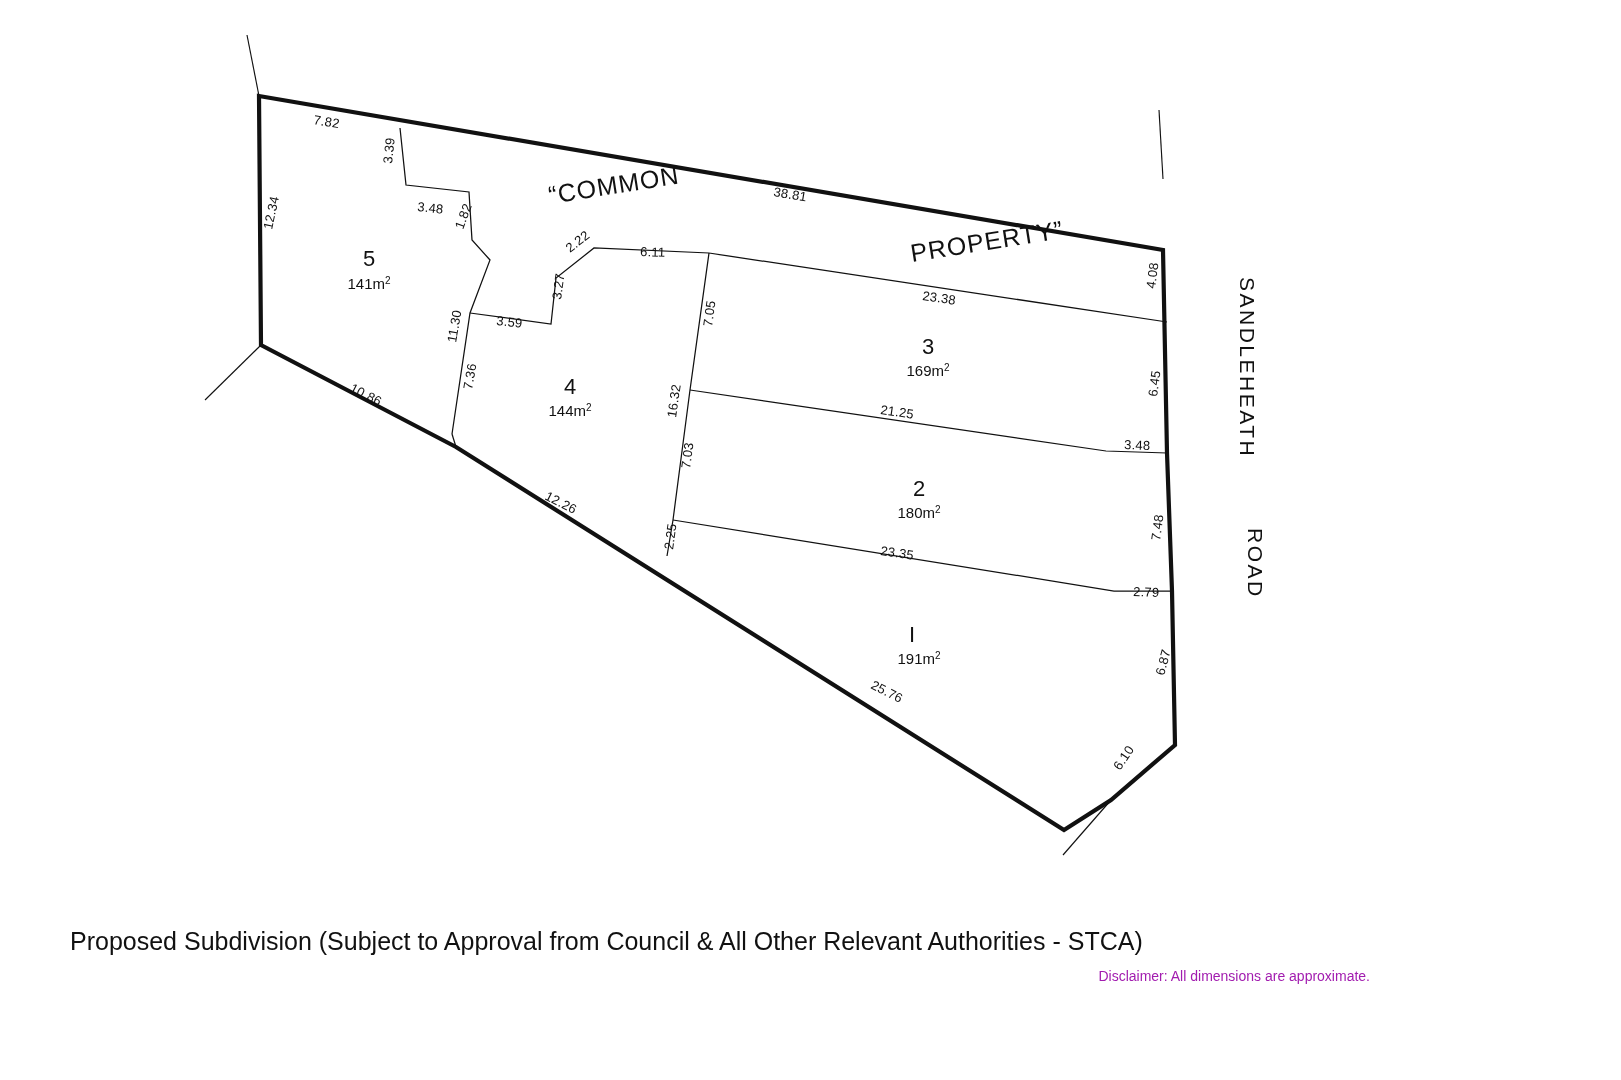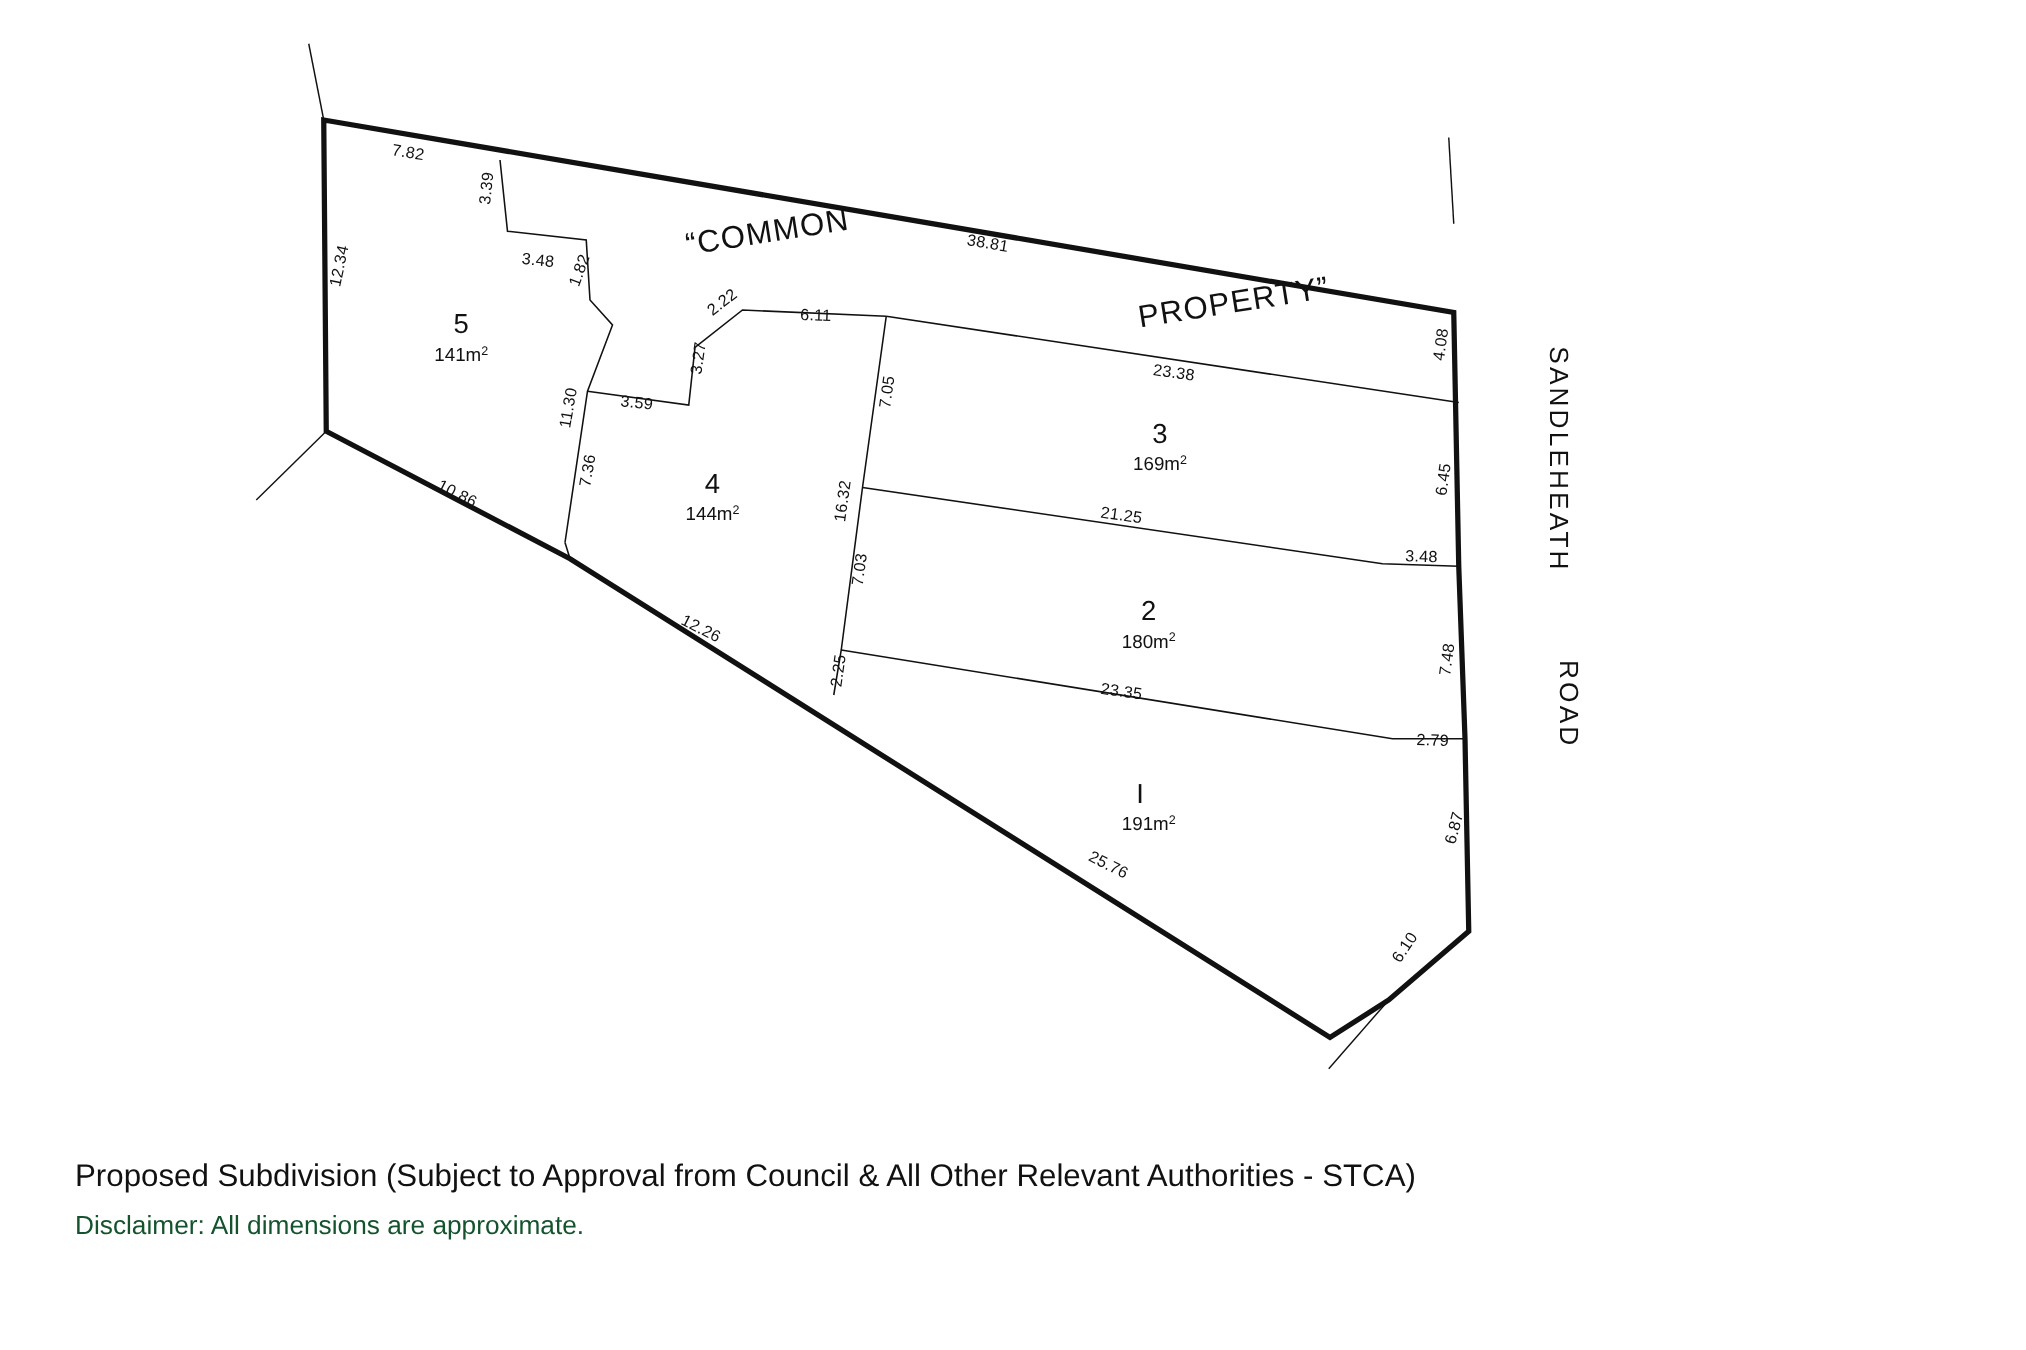--- a/index.html
+++ b/index.html
@@ -77,39 +77,40 @@
     letter-spacing: 1px;
   }
   .road-text {
     font-family: "Liberation Sans", sans-serif;
     font-size: 21px;
     fill: #111111;
     letter-spacing: 2.5px;
   }
   .caption-block {
     position: absolute;
-    left: 60px;
+    left: 70px;
     top: 925px;
     width: 1300px;
   }
   .caption-title {
     font-family: "Liberation Sans", sans-serif;
     font-size: 25px;
     color: #111111;
     line-height: 1.35;
     margin: 0 0 8px 0;
     white-space: nowrap;
   }
   .caption-sub {
     font-family: "Liberation Sans", sans-serif;
-    font-size: 21px;
-    color: #14532d;
+    font-size: 14px;
+    color: #a21caf;
     line-height: 1.32;
     margin: 0;
     white-space: nowrap;
+    text-align: right;
   }
 </style>
 </head>
 <body>
 
 <div id="plan-root">
 
   <svg class="plan-svg" viewBox="0 0 1621 1080">
 
     <g>

